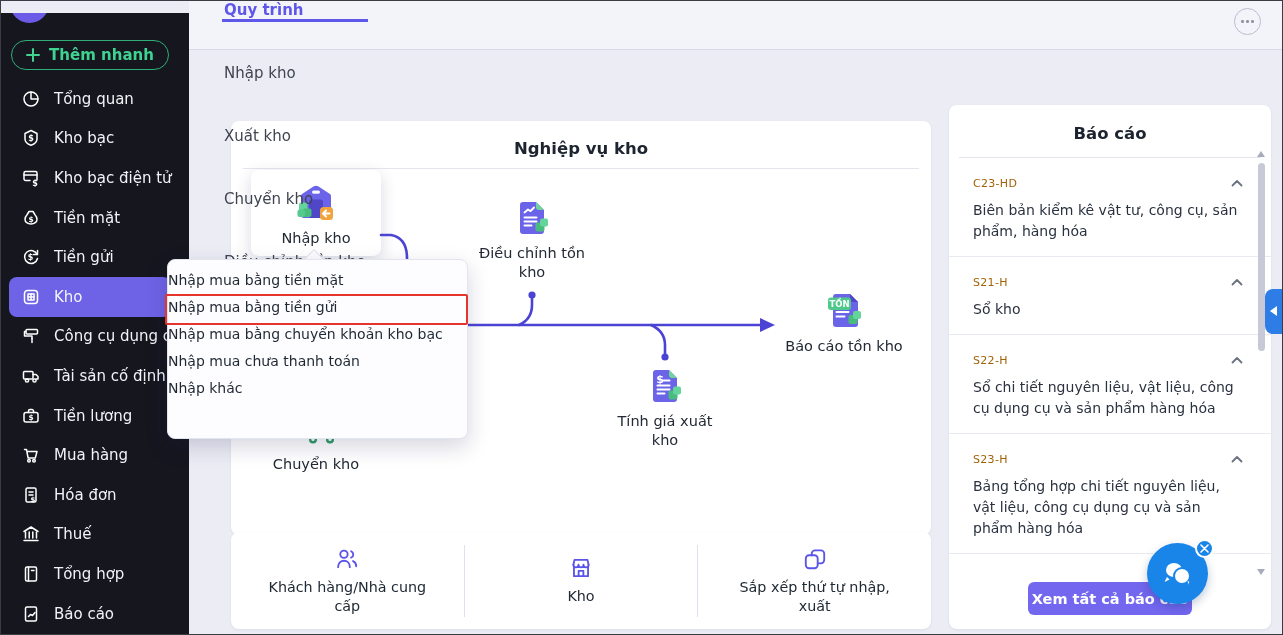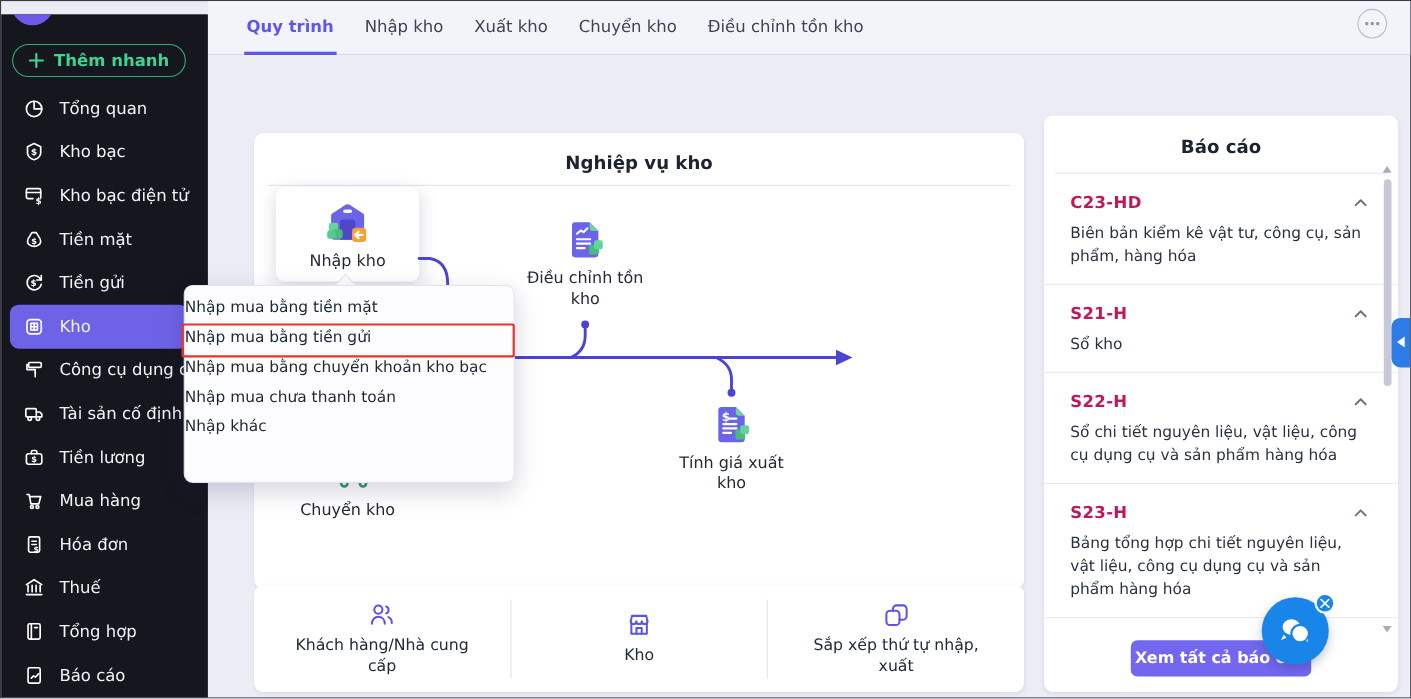--- a/index.html
+++ b/index.html
@@ -23,21 +23,21 @@
           font-weight:500; cursor:pointer; border-radius:8px; white-space:nowrap; }
   .snav.active { background:#6e63e6; }
   .sic { width:20px; height:20px; flex:0 0 20px; display:flex; align-items:center; justify-content:center; }
   .sic svg { width:20px; height:20px; stroke:#fff; stroke-width:1.5; fill:none;
              stroke-linecap:round; stroke-linejoin:round; }
   .sic svg text { stroke:none; fill:#fff; font-weight:bold; }
 
   
   .topbar { position:absolute; left:188px; top:0; width:1095px; height:49px;
             background:#f3f4fa; border-bottom:1px solid #d8dbe7; z-index:10; }
-  .tabs { position:absolute; left:33px; top:0; height:43px; display:flex; gap:24px; }
+  .tabs { position:absolute; left:33px; top:0; height:43px; display:flex; gap:42px;flex-direction:column; }
   .tab { height:49px; display:flex; align-items:center; font-size:15px; color:#3f4450;
          font-weight:500; cursor:pointer; border-bottom:3px solid transparent;
          padding:0 2px; white-space:nowrap; }
   .tab.active { color:#5f57e8; font-weight:600; border-bottom-color:#5f57e8; }
   .more-btn { position:absolute; left:1045px; top:7px; width:27px; height:27px; border-radius:50%;
               border:1.5px solid #b9bdce; display:flex; align-items:center; justify-content:center;
               gap:2.5px; cursor:pointer; }
   .more-btn i { width:2.5px; height:2.5px; border-radius:50%; background:#8f94a6; }
 
   
@@ -71,21 +71,21 @@
         color:#1f2733; cursor:pointer; white-space:nowrap; }
   .mi-sep { border-top:1px solid #e4e6ef; margin-top:3px; padding-top:3px; height:32px; }
   .hl-box { position:absolute; left:164px; top:293px; width:303px; height:31px;
             border:2.5px solid #e5342c; border-radius:2px; z-index:60; pointer-events:none; }
 
   
   .rp-title { padding-top:19px; text-align:center; font-size:16.5px; font-weight:700; color:#1d2430; }
   .rp-divider { margin:14px 10px 0 10px; height:1px; background:#e4e6ef; }
   .rp-item { padding:17px 26px 14px 24px; border-bottom:1px solid #e9eaf1; }
   .rp-head { display:flex; align-items:center; justify-content:space-between; cursor:pointer; }
-  .rp-code { font-size:15px; font-weight:700; color:#be185d; letter-spacing:.3px; }
+  .rp-code { font-size:11px; font-weight:400; color:#a16207; letter-spacing:.3px; }
   .rp-desc { margin-top:9px; font-size:14px; line-height:21px; color:#2a3240; max-width:268px; }
   .rp-btn { position:absolute; left:79px; bottom:14px; width:164px; height:33px; background:#7367ef;
             color:#fff; font-size:14.5px; font-weight:600; border:none; border-radius:6px;
             display:flex; align-items:center; justify-content:center; cursor:pointer; }
   .scrollbar { position:absolute; left:1256px; top:150px; width:9px; height:424px; z-index:12; }
   .sb-thumb { position:absolute; left:1px; top:12px; width:7px; height:188px;
               background:#c7cad6; border-radius:4px; cursor:pointer; }
   .sb-up, .sb-dn { position:absolute; left:0; width:0; height:0;
                    border-left:4.5px solid transparent; border-right:4.5px solid transparent; }
   .sb-up { top:0; border-bottom:6px solid #a7abba; }
@@ -318,20 +318,32 @@
       <path d="M10 9 Q10 6 13 6 H26 L34 14 V35 Q34 38 31 38 H13 Q10 38 10 35 Z" fill="#6b64e8"></path>
       <path d="M26 6 L34 14 H29 Q26 14 26 11 Z" fill="#6fd49c"></path>
       <path d="M14.5 16.5 l3.5-3 2.5 1.6 3.5-3.6" stroke="#fff" stroke-width="1.9" fill="none" stroke-linecap="round" stroke-linejoin="round"></path>
       <path d="M14.5 21.5 h12 M14.5 25.5 h12 M14.5 29.5 h7" stroke="#fff" stroke-width="2" stroke-linecap="round"></path>
       <rect x="25.5" y="26.5" width="9" height="9" rx="2" fill="#48bb7e"></rect>
       <rect x="30" y="22.5" width="8" height="8" rx="2" fill="#63d49a"></rect>
     </svg>
     <div class="node-label">Điều chỉnh tồn kho</div>
   </div>
 
+  <div class="node" style="left:773px; top:286px; width:140px;">
+    <svg width="46" height="46" viewBox="0 0 46 46">
+      <path d="M12 10 Q12 7 15 7 H29 L37 15 V37 Q37 40 34 40 H15 Q12 40 12 37 Z" fill="#6b64e8"></path>
+      <path d="M29 7 L37 15 H32 Q29 15 29 12 Z" fill="#4f47c8"></path>
+      <path d="M15.5 25 h12 M15.5 29.5 h8" stroke="#fff" stroke-width="2" stroke-linecap="round"></path>
+      <rect x="7" y="10.5" width="23" height="12.5" rx="3" fill="#4fc98b"></rect>
+      <text x="18.5" y="20" text-anchor="middle" font-size="8.5" font-weight="bold" fill="#fff">TỒN</text>
+      <rect x="27.5" y="28" width="9" height="9" rx="2" fill="#48bb7e"></rect>
+      <rect x="32" y="24" width="8" height="8" rx="2" fill="#63d49a"></rect>
+    </svg>
+    <div class="node-label">Báo cáo tồn kho</div>
+  </div>
 
   <div class="node" style="left:604px; top:363px; width:120px;">
     <svg width="44" height="44" viewBox="0 0 44 44">
       <path d="M10 9 Q10 6 13 6 H26 L34 14 V35 Q34 38 31 38 H13 Q10 38 10 35 Z" fill="#6b64e8"></path>
       <path d="M26 6 L34 14 H29 Q26 14 26 11 Z" fill="#6fd49c"></path>
       <text x="17" y="18.5" text-anchor="middle" font-size="11" font-weight="bold" fill="#fff">$</text>
       <path d="M20.5 16.5 h6 M14.5 21.5 h12 M14.5 25.5 h12 M14.5 29.5 h7" stroke="#fff" stroke-width="2" stroke-linecap="round"></path>
       <rect x="25.5" y="26.5" width="9" height="9" rx="2" fill="#48bb7e"></rect>
       <rect x="30" y="22.5" width="8" height="8" rx="2" fill="#63d49a"></rect>
     </svg>

